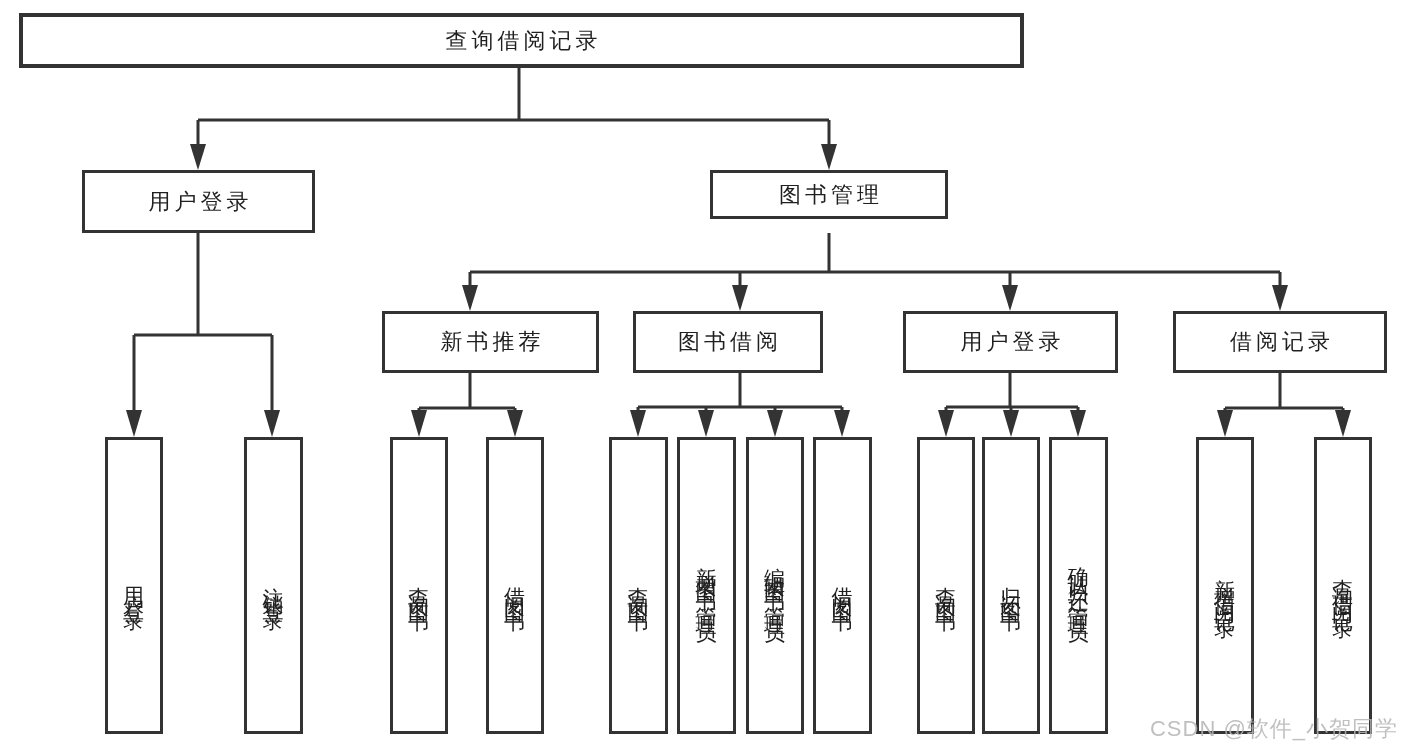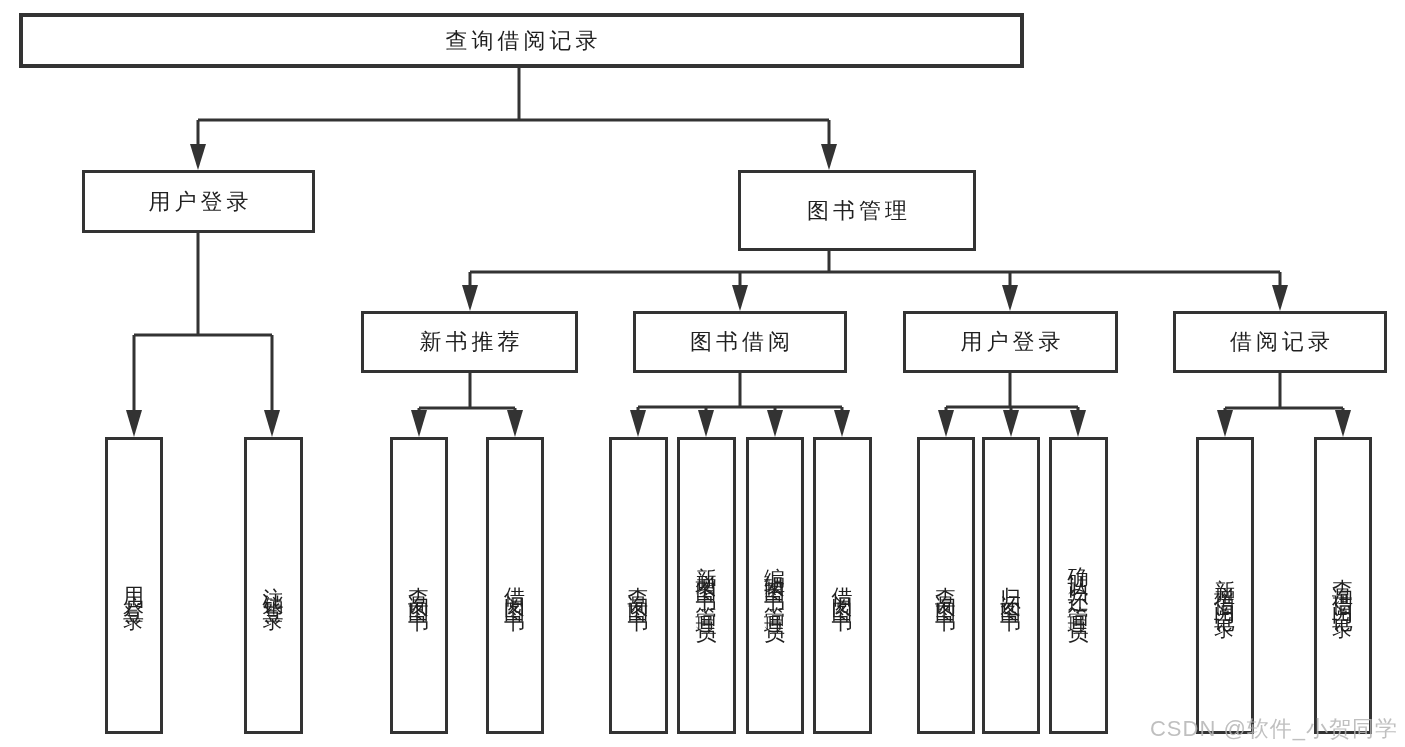--- a/index.html
+++ b/index.html
@@ -90,28 +90,28 @@
     <polygon class="arrowhead" points="1335,410 1351,410 1343,437"></polygon>
   </svg>
 
   <div class="node root" style="left:19px;top:13px;width:1005px;height:55px">
     <span class="h-label">查询借阅记录</span>
   </div>
 
   <div class="node" style="left:82px;top:170px;width:233px;height:63px">
     <span class="h-label">用户登录</span>
   </div>
-  <div class="node" style="left:738px;top:170px;width:238px;height:81px">
+  <div class="node" style="left:710px;top:170px;width:238px;height:49px">
     <span class="h-label">图书管理</span>
   </div>
 
-  <div class="node" style="left:361px;top:311px;width:217px;height:62px">
+  <div class="node" style="left:382px;top:311px;width:217px;height:62px">
     <span class="h-label">新书推荐</span>
   </div>
-  <div class="node" style="left:633px;top:311px;width:214px;height:62px">
+  <div class="node" style="left:633px;top:311px;width:190px;height:62px">
     <span class="h-label">图书借阅</span>
   </div>
   <div class="node" style="left:903px;top:311px;width:215px;height:62px">
     <span class="h-label">用户登录</span>
   </div>
   <div class="node" style="left:1173px;top:311px;width:214px;height:62px">
     <span class="h-label">借阅记录</span>
   </div>
 
   <div class="node" style="left:105px;top:437px;width:58px;height:297px">

